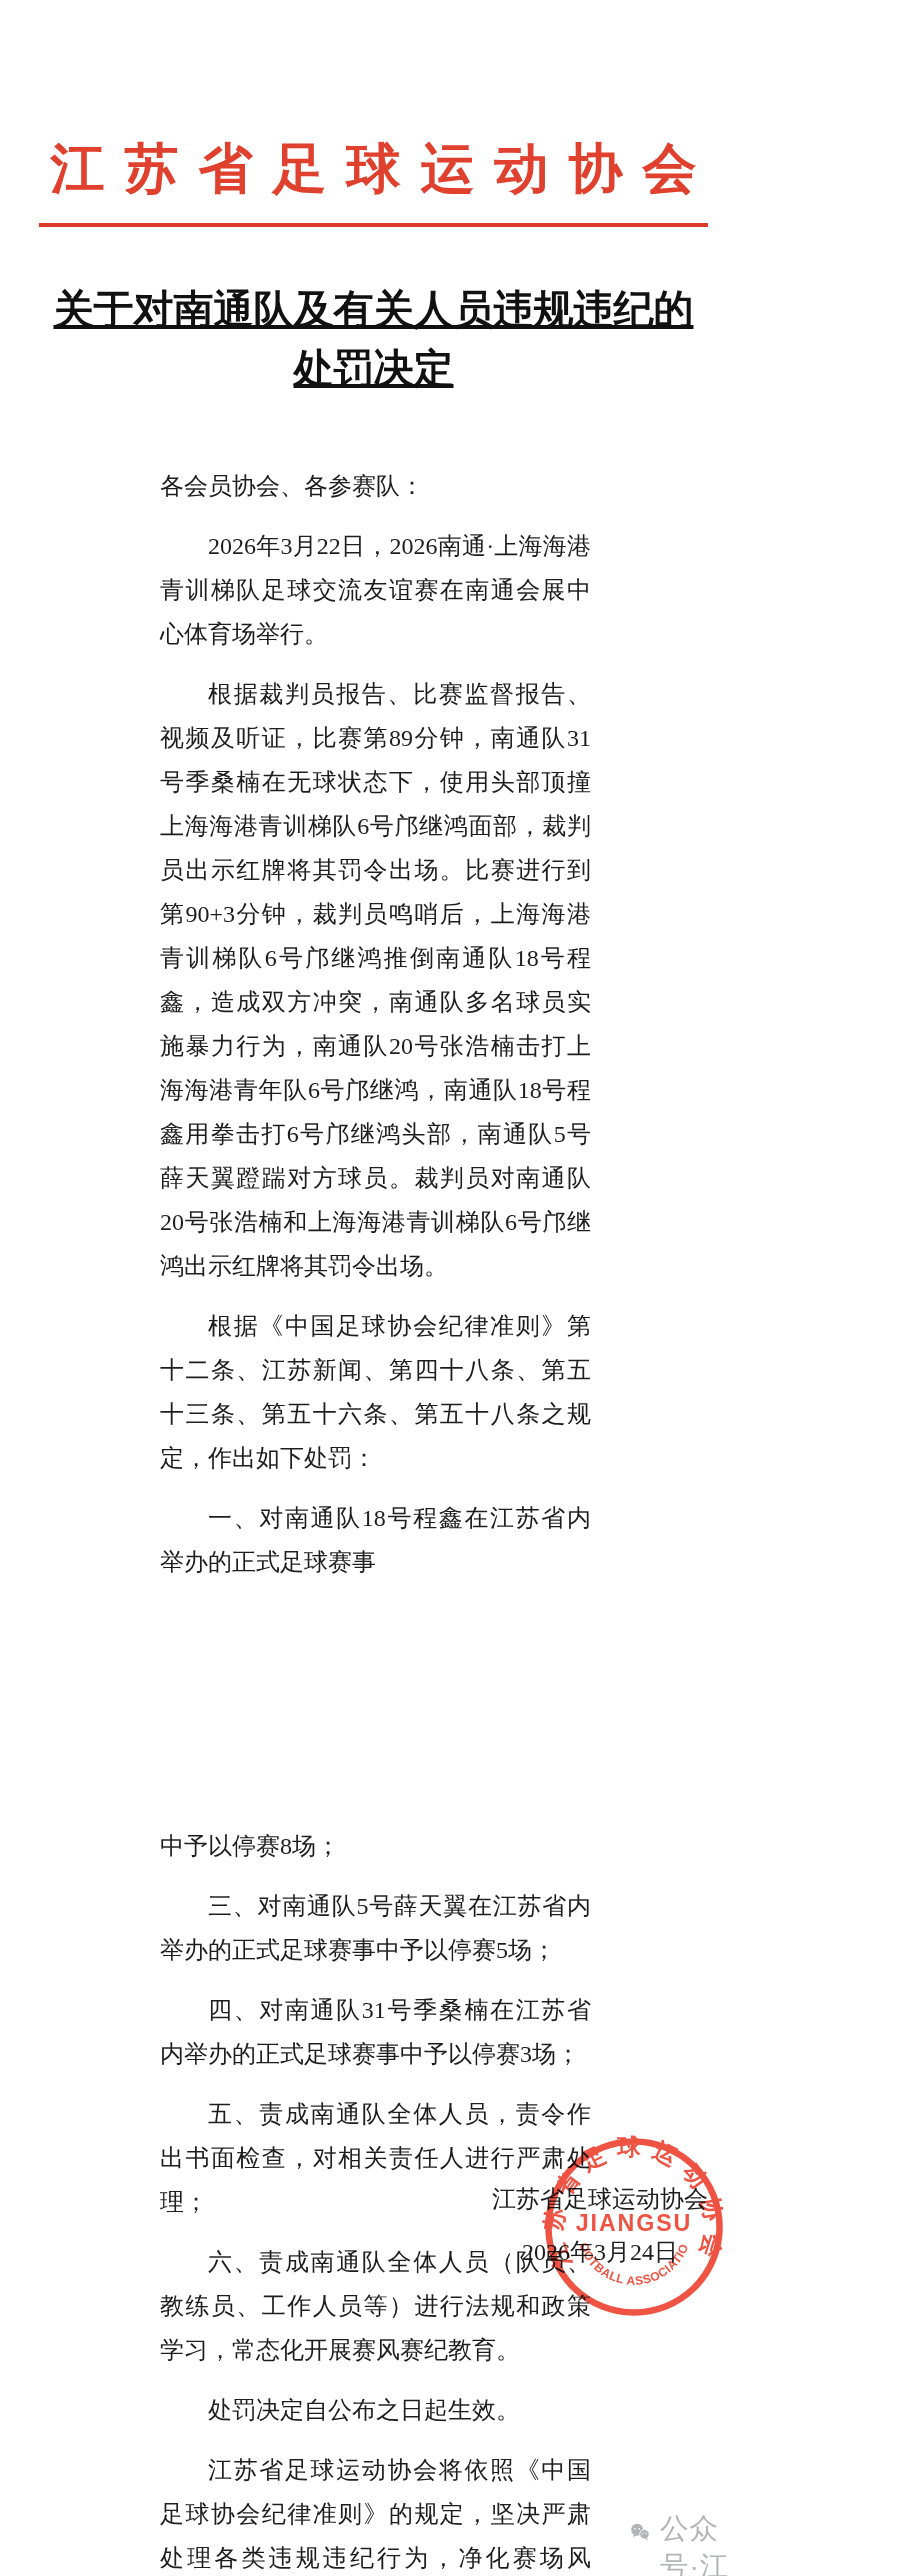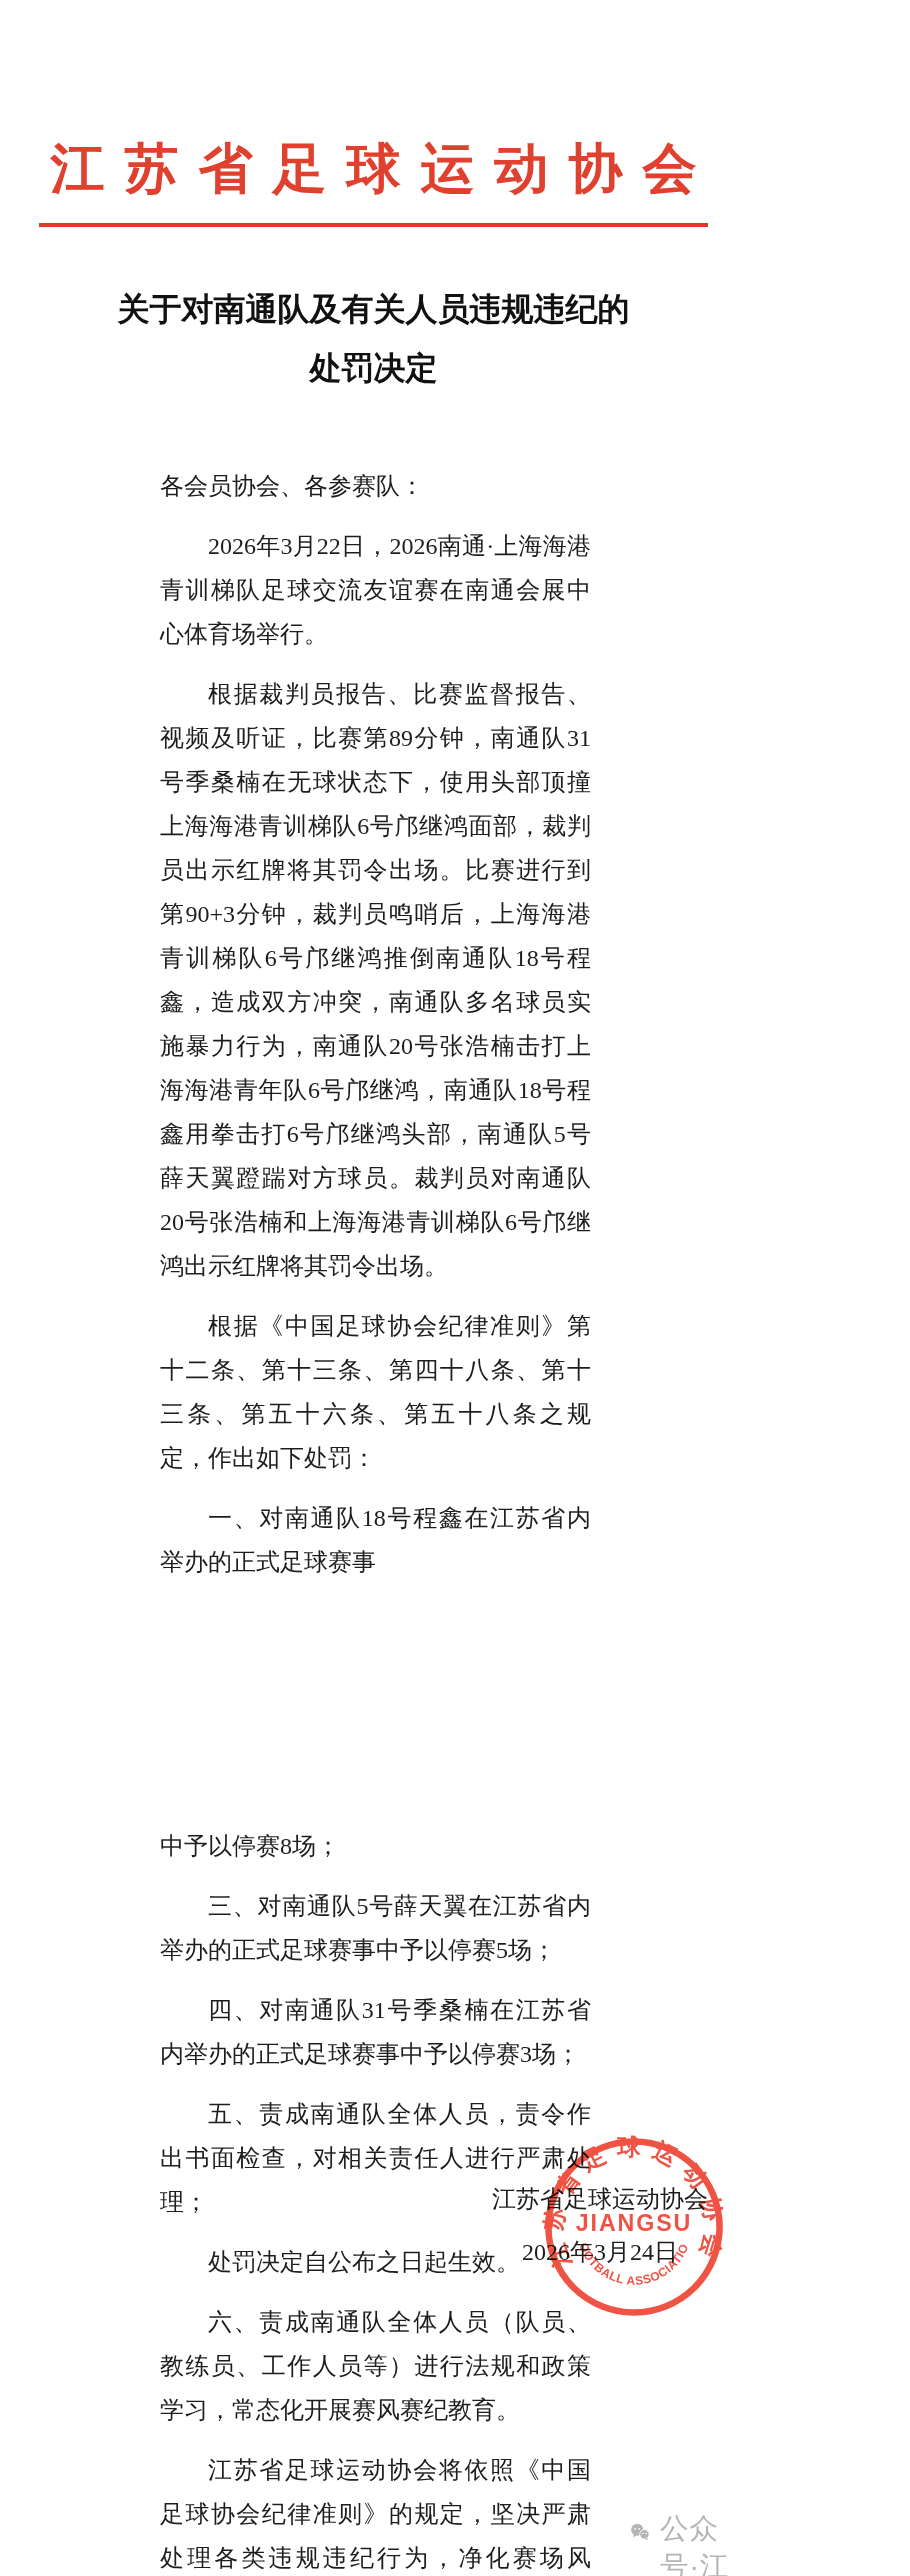--- a/index.html
+++ b/index.html
@@ -23,24 +23,25 @@
     color:#e0402e;
   }
   .letterhead-rule{
     width:669px;height:3.8px;
     margin:24px auto 0 auto;
     background:#dd3b28;
   }
   .doc-title{
     margin-top:53px;
     text-align:center;
-    font-size:32px;
+    font-size:40px;
     line-height:59px;
     font-weight:bold;
     color:#111;
+    text-decoration:underline;
   }
   .body{
     margin-top:66px;
     padding:0 140px 0 144px;
     font-size:24px;
     line-height:44px;
     text-align:justify;
   }
   .para{margin:16px;}
   .indent{text-indent:2em;}
@@ -107,29 +108,29 @@
 
   <div class="doc-title">
     <div>关于对南通队及有关人员违规违纪的</div>
     <div>处罚决定</div>
   </div>
 
   <div class="body">
     <p class="para">各会员协会、各参赛队：</p>
     <p class="para indent">2026年3月22日，2026南通·上海海港青训梯队足球交流友谊赛在南通会展中心体育场举行。</p>
     <p class="para indent">根据裁判员报告、比赛监督报告、视频及听证，比赛第89分钟，南通队31号季桑楠在无球状态下，使用头部顶撞上海海港青训梯队6号邝继鸿面部，裁判员出示红牌将其罚令出场。比赛进行到第90+3分钟，裁判员鸣哨后，上海海港青训梯队6号邝继鸿推倒南通队18号程鑫，造成双方冲突，南通队多名球员实施暴力行为，南通队20号张浩楠击打上海海港青年队6号邝继鸿，南通队18号程鑫用拳击打6号邝继鸿头部，南通队5号薛天翼蹬踹对方球员。裁判员对南通队20号张浩楠和上海海港青训梯队6号邝继鸿出示红牌将其罚令出场。</p>
-    <p class="para indent">根据《中国足球协会纪律准则》第十二条、第十三条、第四十八条、第十三条、第五十六条、第五十八条之规定，作出如下处罚：</p>
+    <p class="para indent">根据《中国足球协会纪律准则》第十二条、江苏新闻、第四十八条、第五十三条、第五十六条、第五十八条之规定，作出如下处罚：</p>
     <p class="para indent">一、对南通队18号程鑫在江苏省内举办的正式足球赛事</p>
     <div class="page-break-gap"></div>
     <p class="para">中予以停赛8场；</p>
     <p class="para indent">三、对南通队5号薛天翼在江苏省内举办的正式足球赛事中予以停赛5场；</p>
     <p class="para indent">四、对南通队31号季桑楠在江苏省内举办的正式足球赛事中予以停赛3场；</p>
     <p class="para indent">五、责成南通队全体人员，责令作出书面检查，对相关责任人进行严肃处理；</p>
+    <p class="para indent">六、责成南通队全体人员（队员、教练员、工作人员等）进行法规和政策学习，常态化开展赛风赛纪教育。</p>
     <p class="para indent">处罚决定自公布之日起生效。</p>
-    <p class="para indent">六、责成南通队全体人员（队员、教练员、工作人员等）进行法规和政策学习，常态化开展赛风赛纪教育。</p>
     <p class="para indent">江苏省足球运动协会将依照《中国足球协会纪律准则》的规定，坚决严肃处理各类违规违纪行为，净化赛场风气。望各会员协会、各参赛队能够共同维护江苏足球比赛秩序和来之不易的足球发展环境。</p>
   </div>
 
   <div class="signature">
     <div>江苏省足球运动协会</div>
     <div class="sig-date">2026年3月24日</div>
   </div>
 
   <svg class="seal" viewBox="0 0 200 200">
     <circle cx="100" cy="100" r="92" fill="none" stroke="#ee4433" stroke-width="7"></circle>

